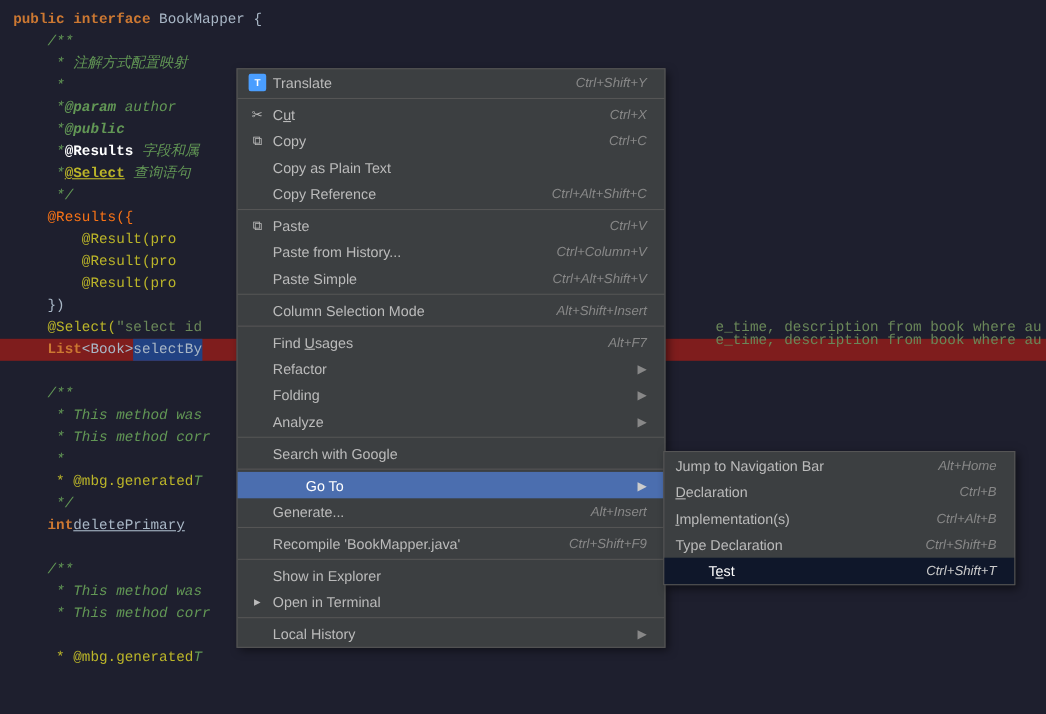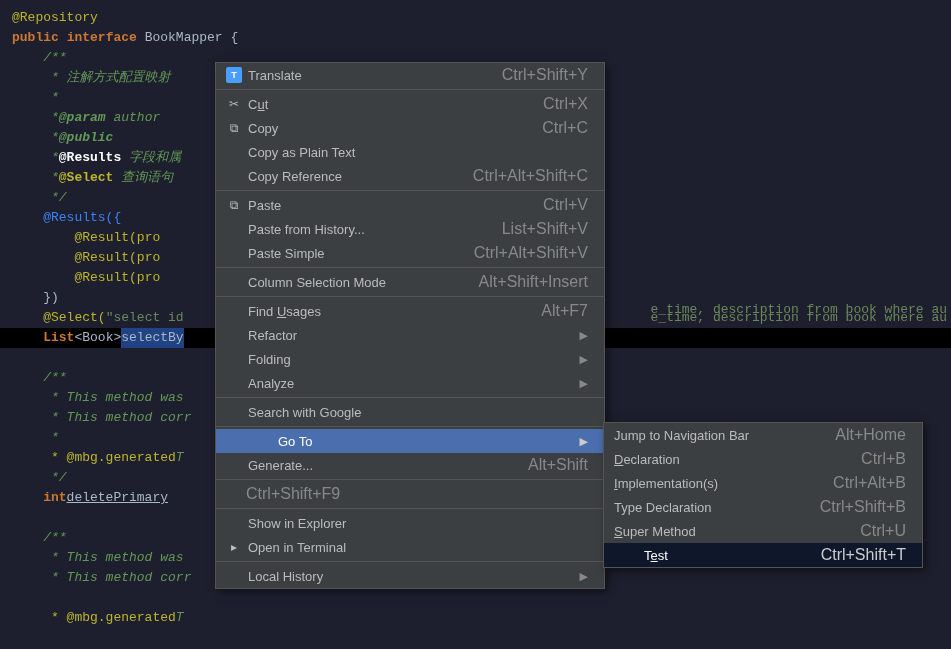--- a/index.html
+++ b/index.html
@@ -32,23 +32,23 @@
       height: 20px;
       display: flex;
       align-items: center;
     }
 
     .kw-annotation { color: #bbb529; }
     .kw-public { color: #cc7832; font-weight: bold; }
     .kw-interface { color: #cc7832; font-weight: bold; }
     .kw-param { color: #629755; font-style: italic; font-weight: bold; }
     .kw-results-ann { color: #ffffff; font-weight: bold; }
-    .kw-select-ann { color: #bbb529; font-weight: bold; }
+    .kw-select-ann { color: #bbb529; font-weight: bold; text-decoration: underline; }
     .kw-string { color: #6a8759; }
-    .kw-highlight { background: #000000; }
+    .kw-highlight { background: #7f1d1d; }
     .comment { color: #629755; font-style: italic; }
     .kw-type { color: #cc7832; font-weight: bold; }
 
     
     .context-menu {
       position: absolute;
       top: 62px;
       left: 215px;
       width: 390px;
       background: #3c3f41;
@@ -92,37 +92,38 @@
     }
 
     .menu-separator {
       height: 1px;
       background: #555;
       margin: 2px 0;
     }
 
     .menu-shortcut {
       color: #888;
-      font-size: 16px;
+      font-size: 12px;
       margin-left: 20px;
+      font-style: italic;
     }
 
     .menu-item.active .menu-shortcut {
       color: #ccc;
     }
 
     .menu-arrow {
       color: #888;
       font-size: 11px;
     }
 
     
     .submenu {
       position: absolute;
-      top: 422px;
+      top: 410px;
       left: 603px;
       width: 320px;
       background: #3c3f41;
       border: 1px solid #555;
       box-shadow: 3px 3px 8px rgba(0,0,0,0.5);
       font-family: 'Segoe UI', Arial, sans-serif;
       font-size: 13px;
       color: #bbbbbb;
       z-index: 11;
     }
@@ -145,23 +146,20 @@
       font-size: 9px;
       color: white;
       font-weight: bold;
     }
   </style>
 </head>
 <body>
 
 <div class="editor">
 
-  <div class="code-line">
-    <span class="kw-annotation">@Repository</span>
-  </div>
 
   <div class="code-line">
     <span class="kw-public">public</span>&nbsp;
     <span class="kw-interface">interface</span>&nbsp;
     <span style="color:#a9b7c6;">BookMapper {</span>
   </div>
 
   <div class="code-line">
     <span class="comment">&nbsp;&nbsp;&nbsp;&nbsp;/**</span>
   </div>
@@ -195,21 +193,21 @@
     <span class="comment">&nbsp;&nbsp;&nbsp;&nbsp;&nbsp;* </span>
     <span class="kw-select-ann">@Select</span>
     <span class="comment">&nbsp;查询语句</span>
   </div>
 
   <div class="code-line">
     <span class="comment">&nbsp;&nbsp;&nbsp;&nbsp;&nbsp;*/</span>
   </div>
 
   <div class="code-line">
-    <span style="color:#3b82f6;">&nbsp;&nbsp;&nbsp;&nbsp;@Results({</span>
+    <span style="color:#f97316;">&nbsp;&nbsp;&nbsp;&nbsp;@Results({</span>
   </div>
 
   <div class="code-line">
     <span style="color:#a9b7c6;">&nbsp;&nbsp;&nbsp;&nbsp;&nbsp;&nbsp;&nbsp;&nbsp;</span>
     <span style="color:#bbb529;">@Result(pro</span>
   </div>
   <div class="code-line">
     <span style="color:#a9b7c6;">&nbsp;&nbsp;&nbsp;&nbsp;&nbsp;&nbsp;&nbsp;&nbsp;</span>
     <span style="color:#bbb529;">@Result(pro</span>
   </div>
@@ -331,21 +329,21 @@
       <span>Paste</span>
     </div>
     <span class="menu-shortcut">Ctrl+V</span>
   </div>
 
   <div class="menu-item">
     <div class="menu-item-left">
       <div class="menu-icon"></div>
       <span>Paste from History...</span>
     </div>
-    <span class="menu-shortcut">List+Shift+V</span>
+    <span class="menu-shortcut">Ctrl+Column+V</span>
   </div>
 
   <div class="menu-item">
     <div class="menu-item-left">
       <div class="menu-icon"></div>
       <span>Paste Simple</span>
     </div>
     <span class="menu-shortcut">Ctrl+Alt+Shift+V</span>
   </div>
   <div class="menu-separator"></div>
@@ -406,25 +404,29 @@
       <span>Go To</span>
     </div>
     <span class="menu-arrow" style="color:#ccc;">▶</span>
   </div>
 
   <div class="menu-item">
     <div class="menu-item-left">
       <div class="menu-icon"></div>
       <span>Generate...</span>
     </div>
-    <span class="menu-shortcut">Alt+Shift</span>
-  </div>
-  <div class="menu-separator"></div>
-
-  <div class="menu-item">
+    <span class="menu-shortcut">Alt+Insert</span>
+  </div>
+  <div class="menu-separator"></div>
+
+  <div class="menu-item">
+    <div class="menu-item-left">
+      <div class="menu-icon"></div>
+      <span>Recompile 'BookMapper.java'</span>
+    </div>
     <span class="menu-shortcut">Ctrl+Shift+F9</span>
   </div>
   <div class="menu-separator"></div>
 
   <div class="menu-item">
     <div class="menu-item-left">
       <div class="menu-icon"></div>
       <span>Show in Explorer</span>
     </div>
   </div>
@@ -462,23 +464,19 @@
   <div class="menu-item">
     <span><span class="underline">I</span>mplementation(s)</span>
     <span class="menu-shortcut">Ctrl+Alt+B</span>
   </div>
 
   <div class="menu-item">
     <span>Type Declaration</span>
     <span class="menu-shortcut">Ctrl+Shift+B</span>
   </div>
 
-  <div class="menu-item">
-    <span><span class="underline">S</span>uper Method</span>
-    <span class="menu-shortcut">Ctrl+U</span>
-  </div>
 
   <div class="menu-item active">
     <span>T<span class="underline">e</span>st</span>
     <span class="menu-shortcut" style="color:#ccc;">Ctrl+Shift+T</span>
   </div>
 
 </div>
 
 </body></html>

